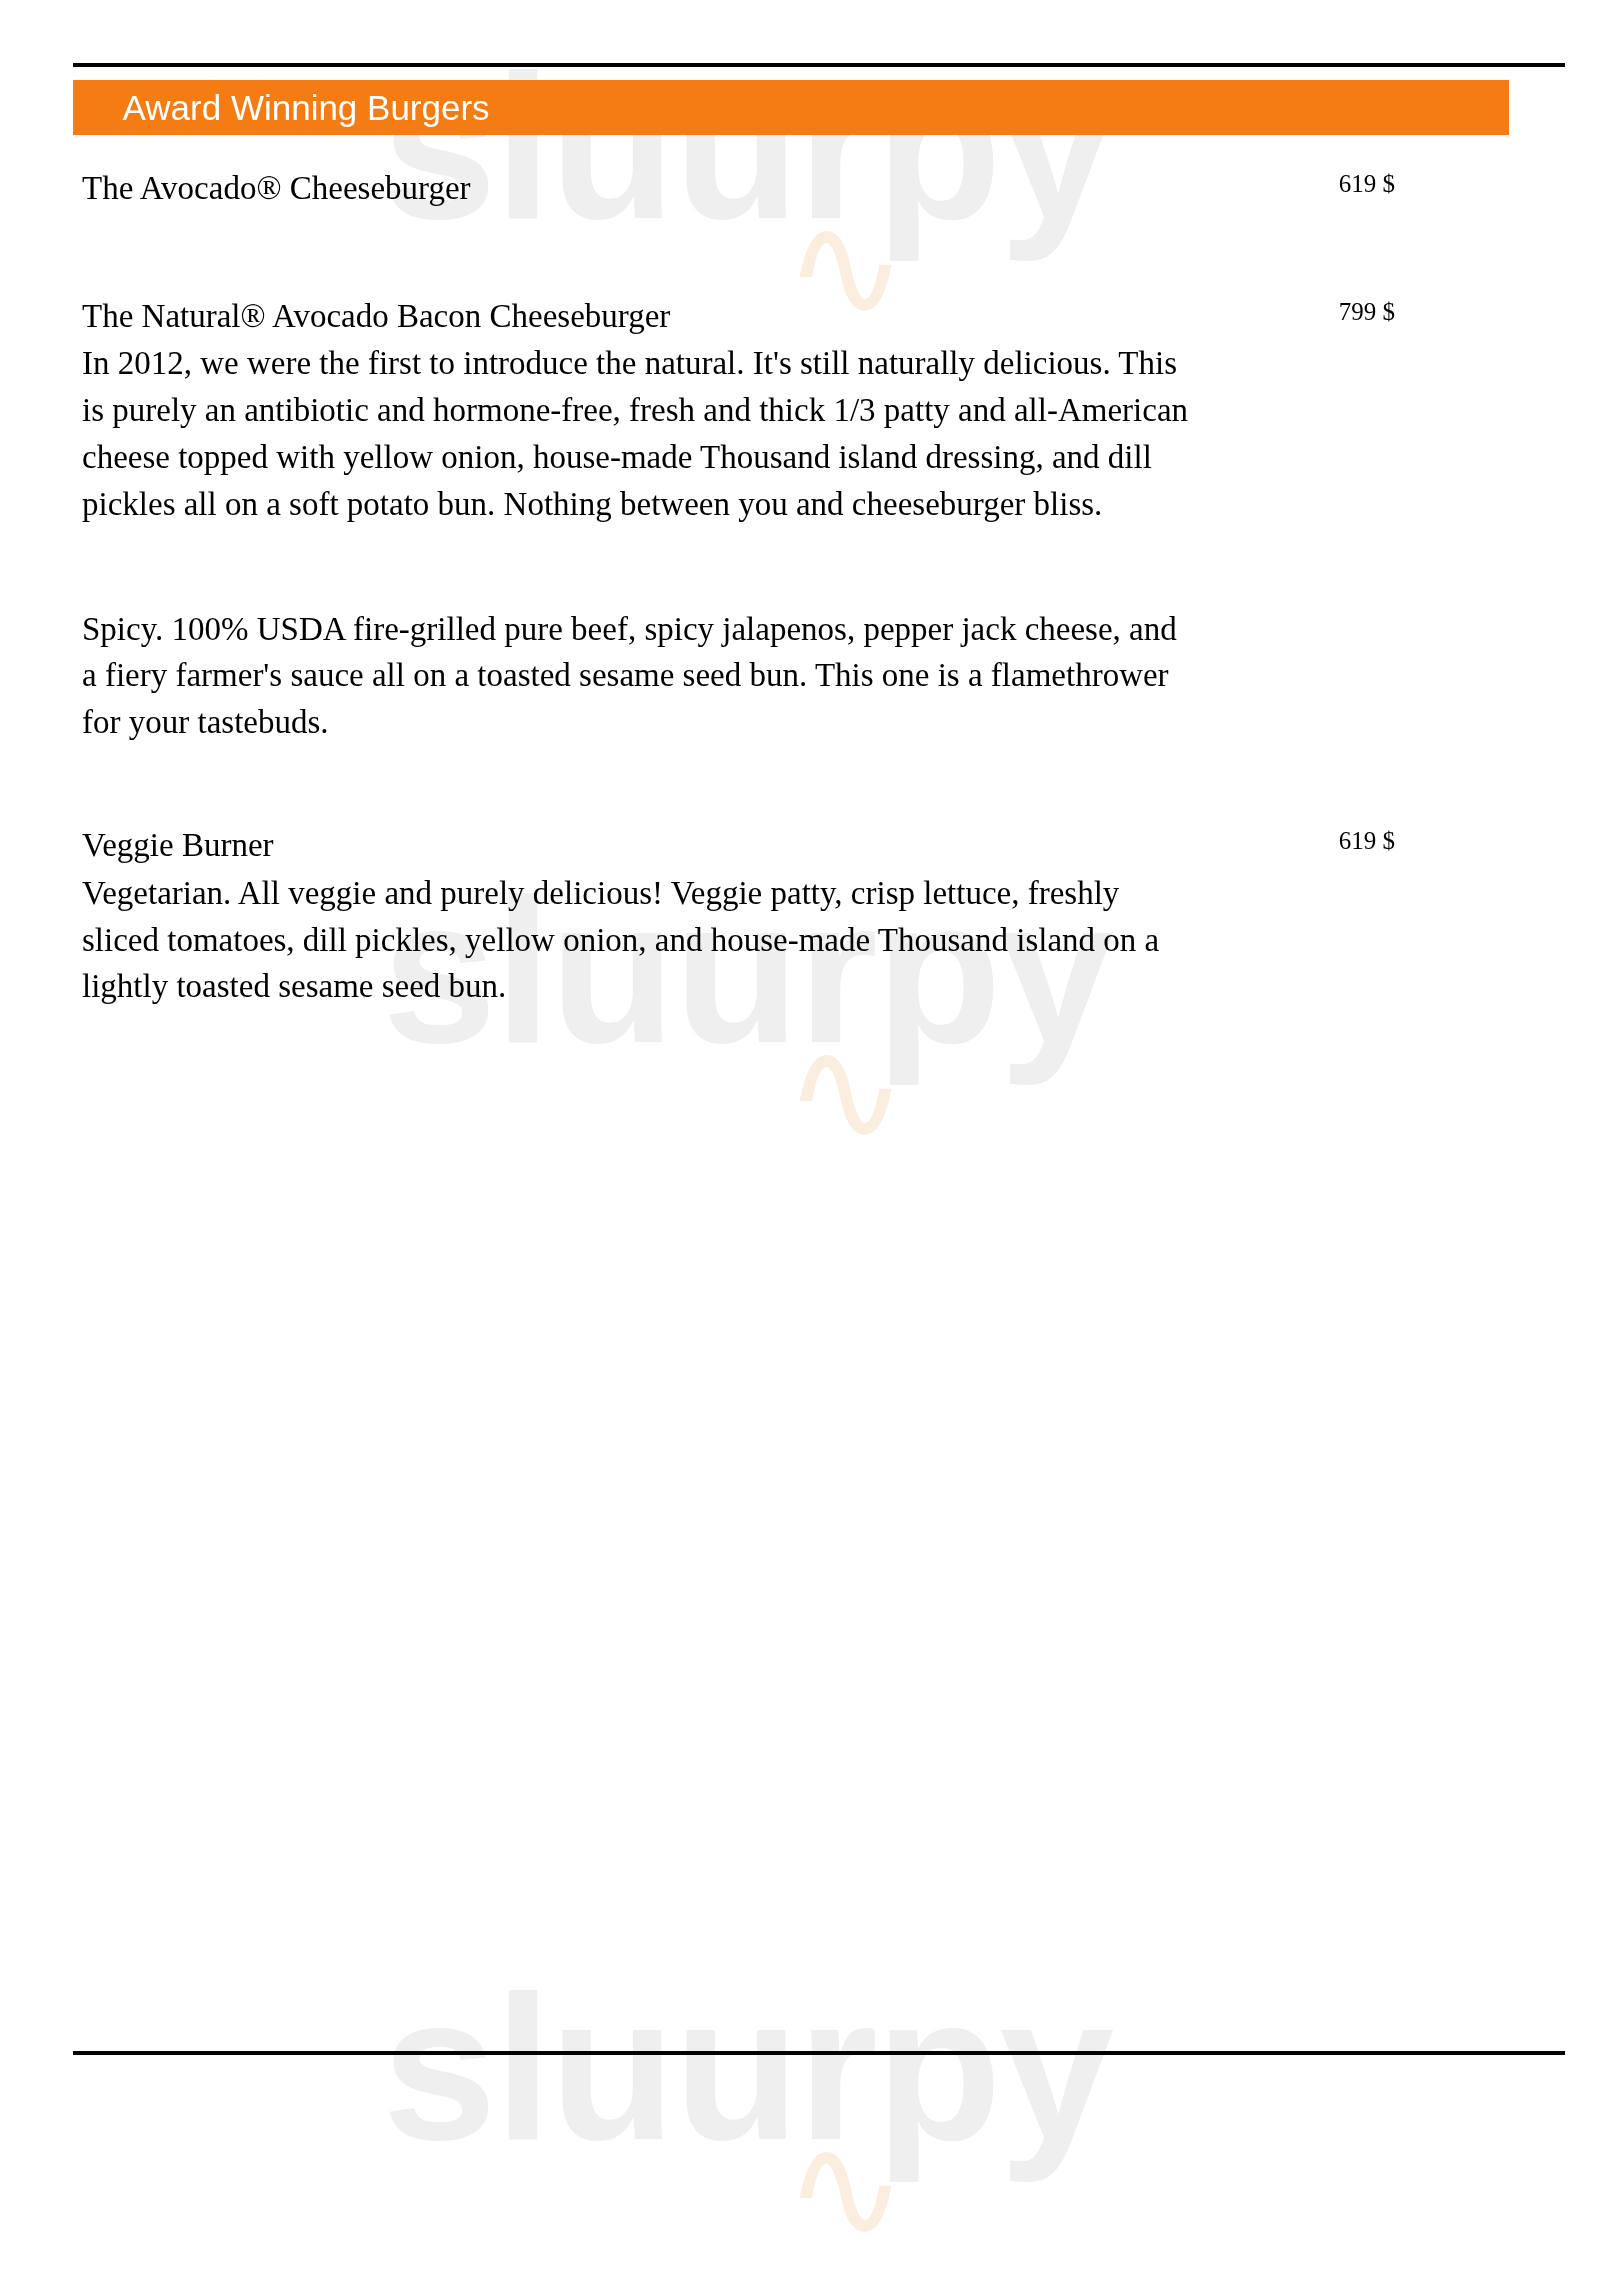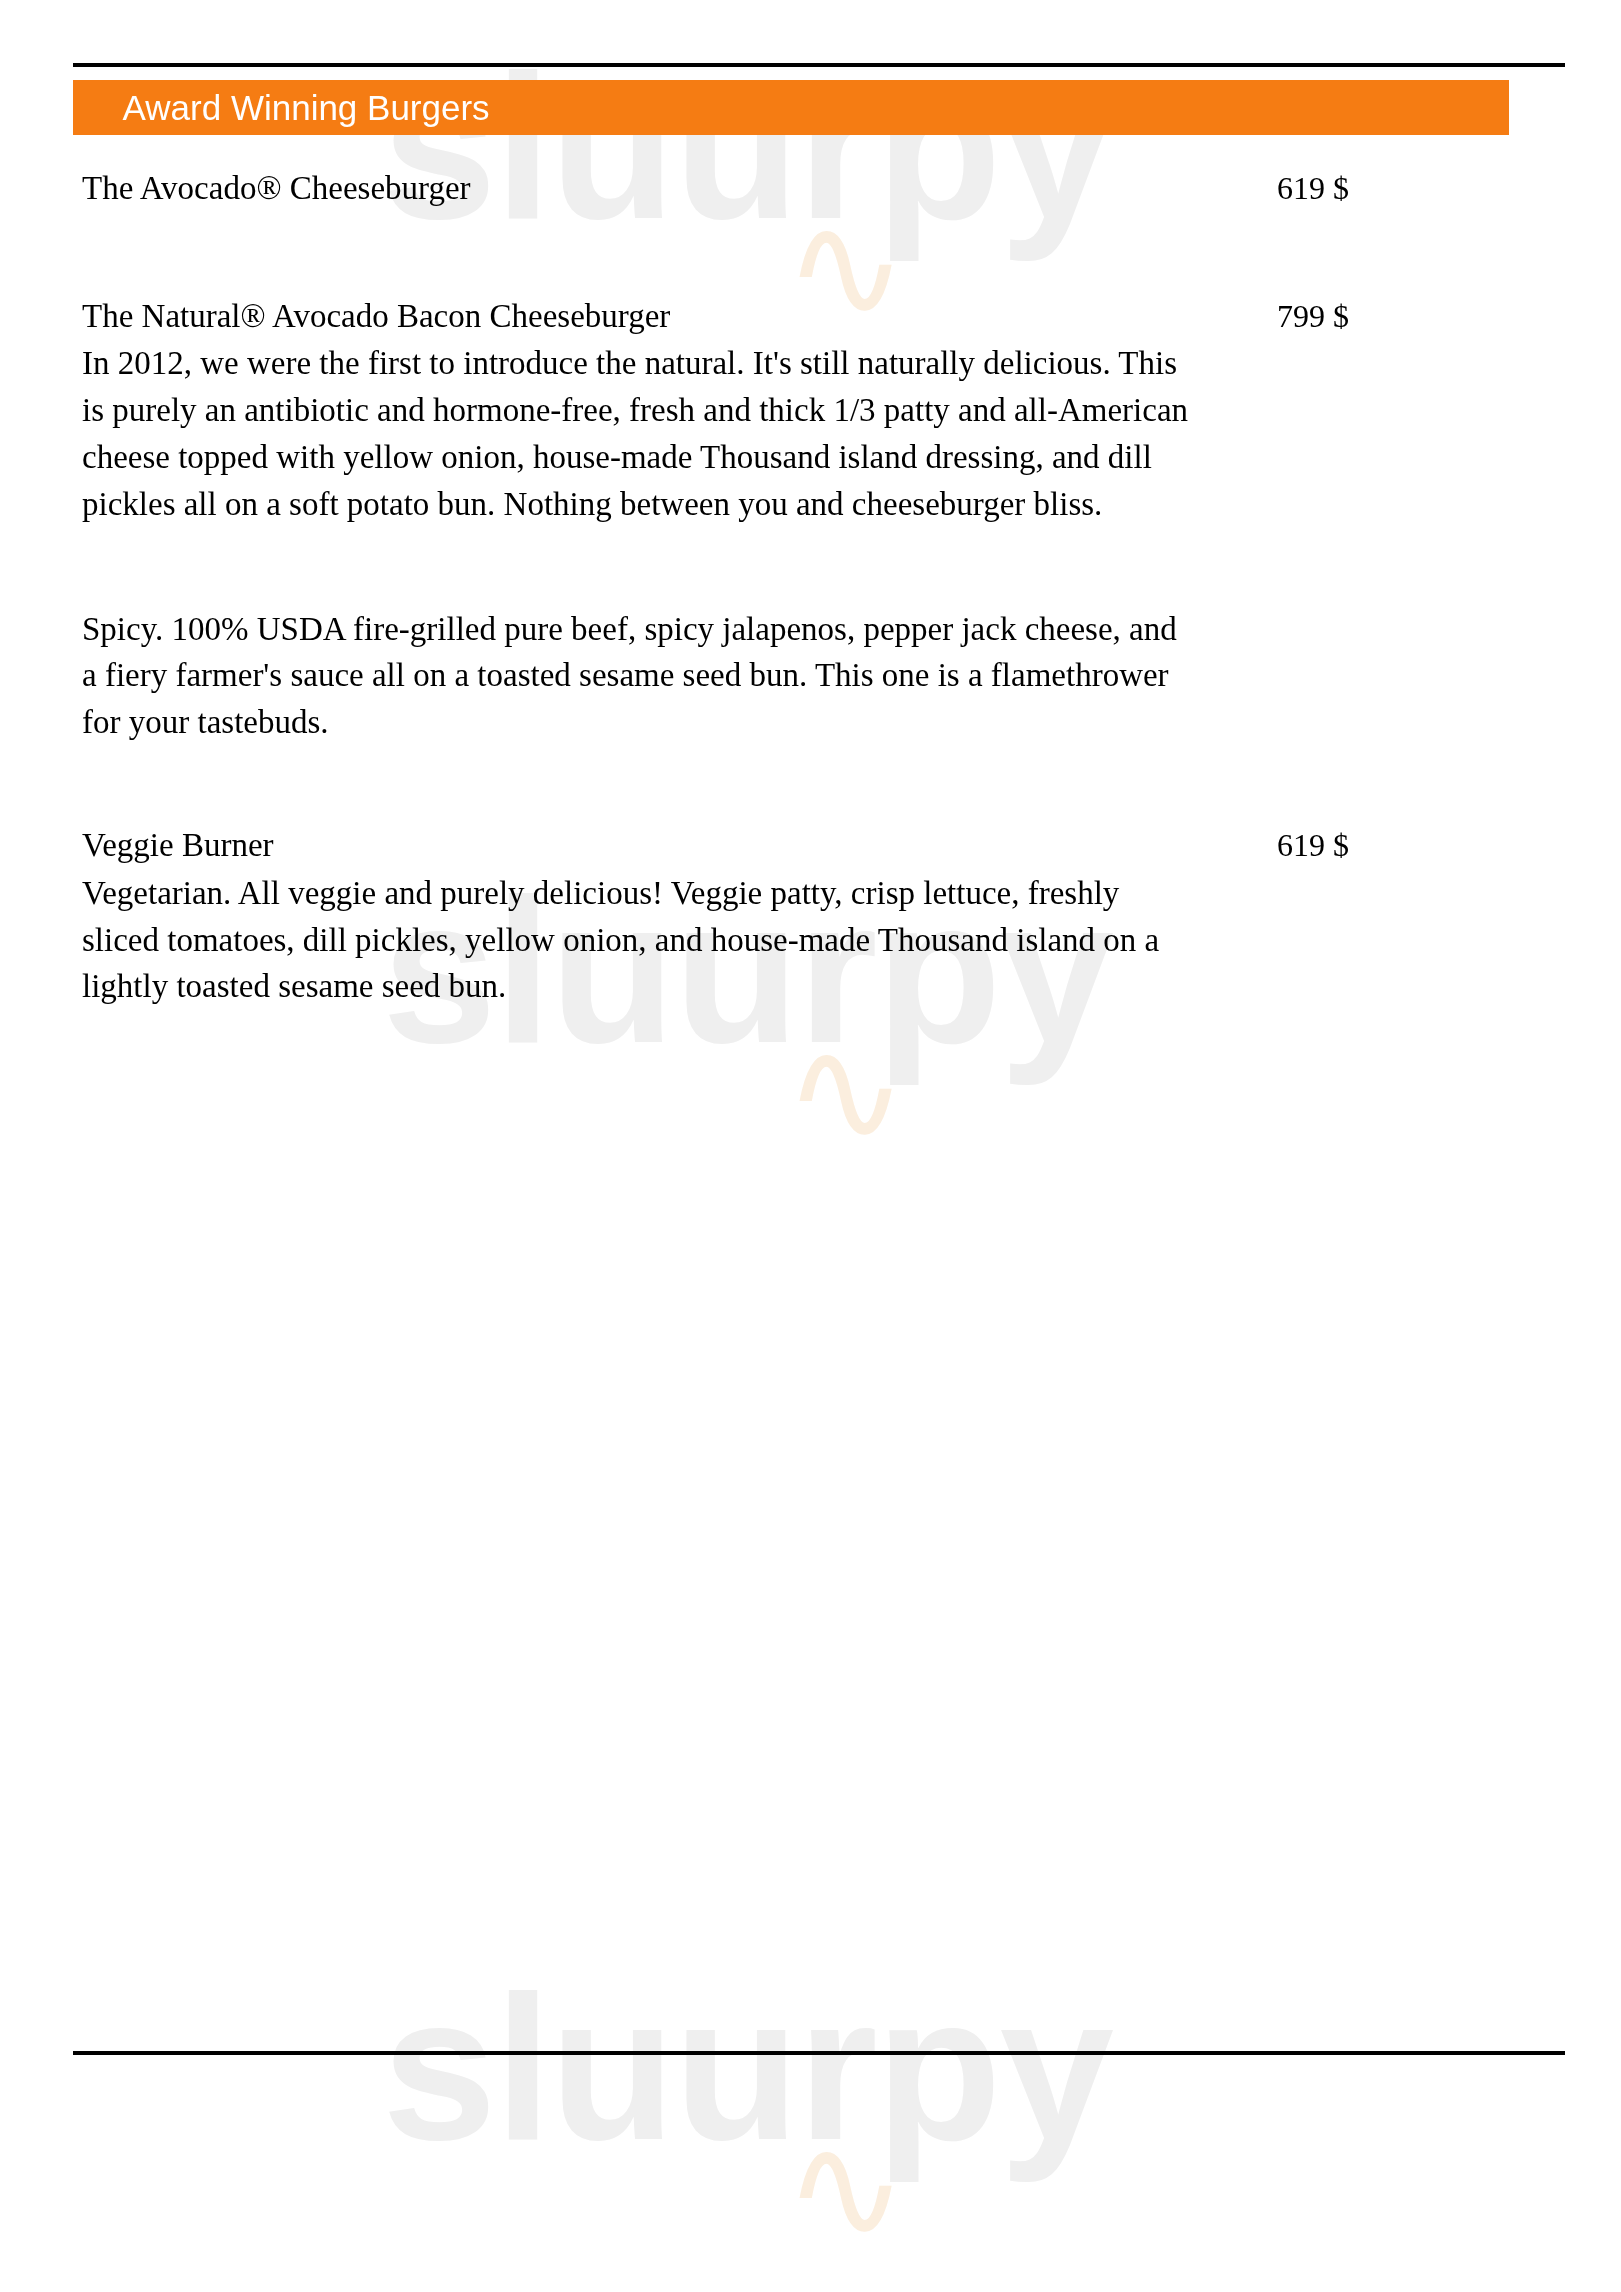--- a/index.html
+++ b/index.html
@@ -115,25 +115,25 @@
     justify-content: space-between;
     align-items: flex-start;
   }
   .item-name {
     font-size: 33px;
     color: #000000;
     line-height: 1.32;
     max-width: 1078px;
   }
   .item-price {
-    font-size: 32px;
+    font-size: 25px;
     color: #000000;
     line-height: 1.32;
     white-space: nowrap;
-    text-align: left;
+    text-align: right;
     min-width: 118px;
   }
   .item-desc {
     font-size: 33px;
     color: #000000;
     line-height: 1.42;
     width: 1117px;
     margin-top: 2px;
   }
   .item.first { margin-bottom: 84px; }

